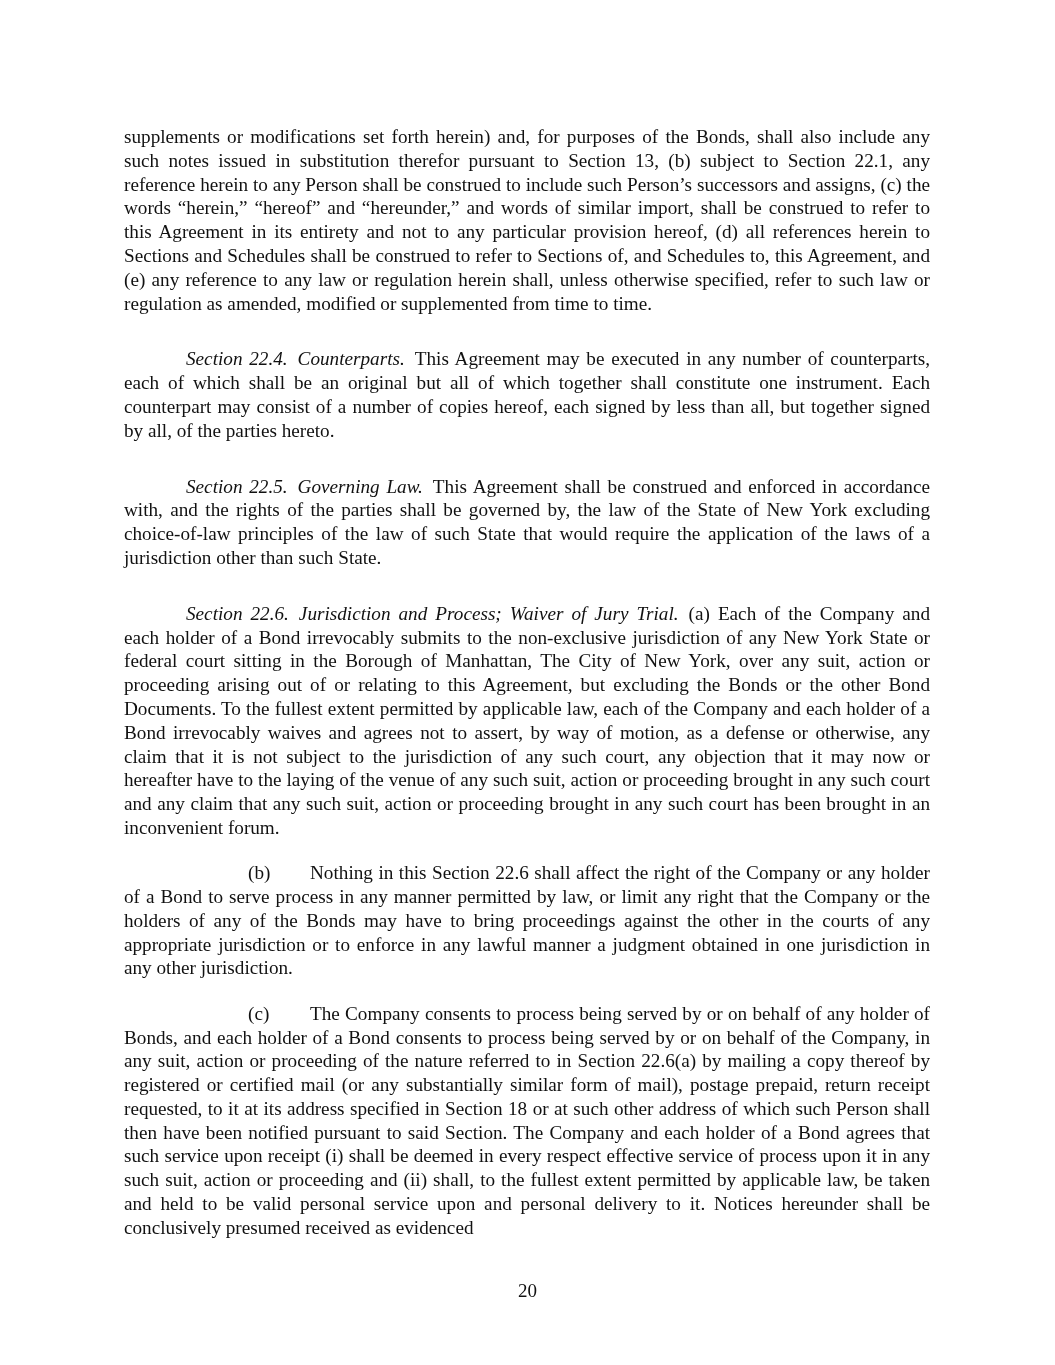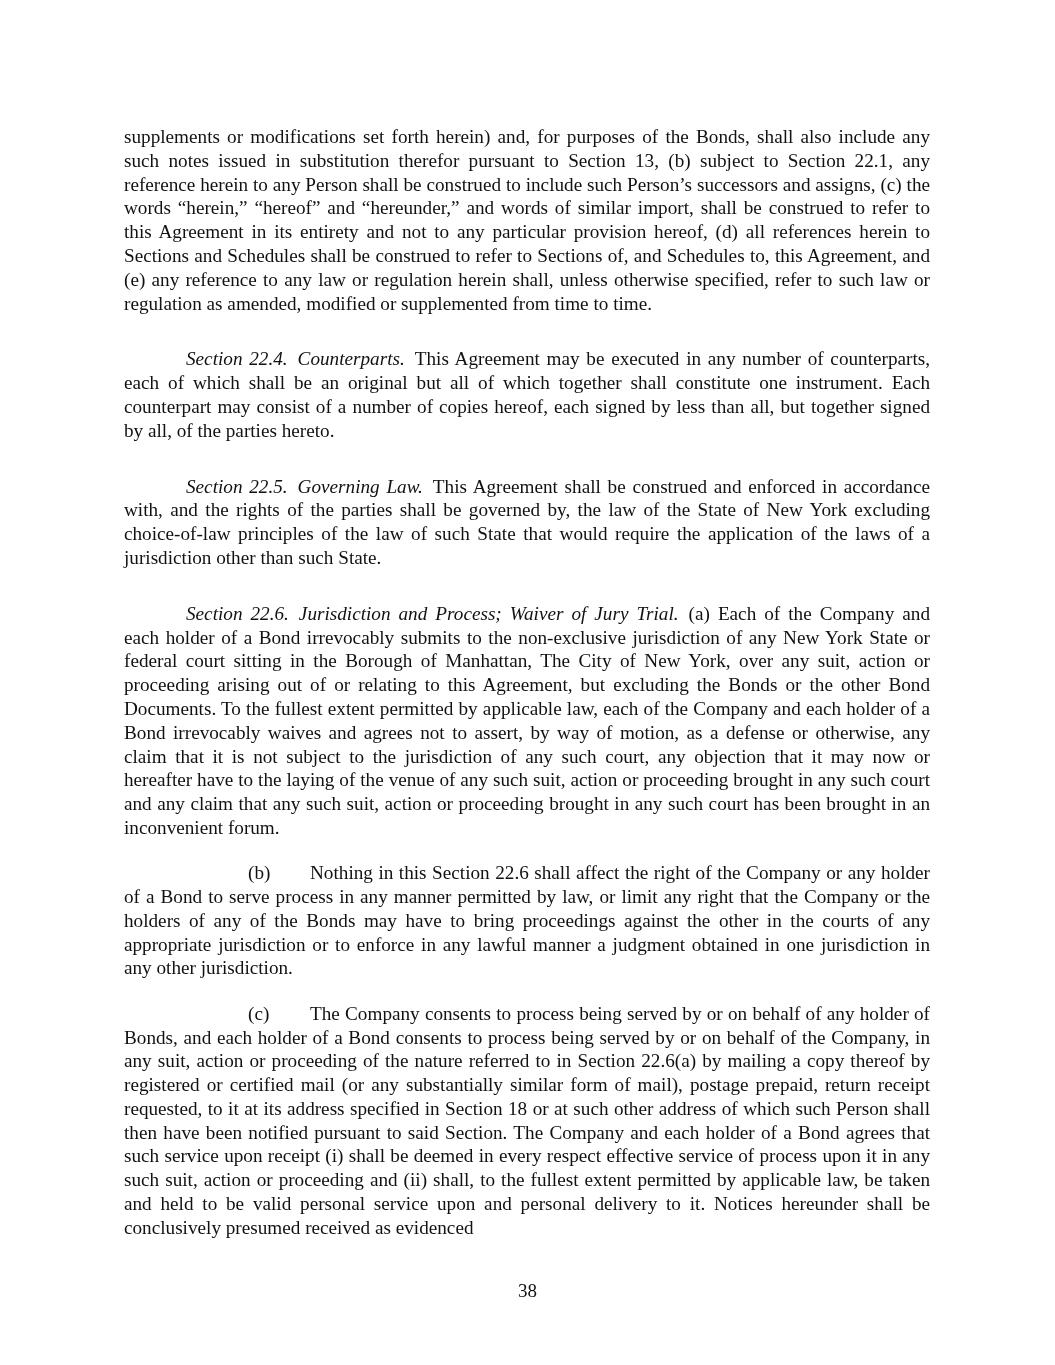--- a/index.html
+++ b/index.html
@@ -43,13 +43,13 @@
   <p class="para indent1"><span class="sec-head">Section 22.5.</span><span class="sp"></span><span class="sec-head">Governing Law.</span><span class="sp"></span><span>This Agreement shall be construed and enforced in accordance with, and the rights of the parties shall be governed by, the law of the State of New York excluding choice-of-law principles of the law of such State that would require the application of the laws of a jurisdiction other than such State.</span></p>
 
   <p class="para indent1"><span class="sec-head">Section 22.6.</span><span class="sp"></span><span class="sec-head">Jurisdiction and Process; Waiver of Jury Trial.</span><span class="sp"></span><span>(a) Each of the Company and each holder of a Bond irrevocably submits to the non-exclusive jurisdiction of any New York State or federal court sitting in the Borough of Manhattan, The City of New York, over any suit, action or proceeding arising out of or relating to this Agreement, but excluding the Bonds or the other Bond Documents. To the fullest extent permitted by applicable law, each of the Company and each holder of a Bond irrevocably waives and agrees not to assert, by way of motion, as a defense or otherwise, any claim that it is not subject to the jurisdiction of any such court, any objection that it may now or hereafter have to the laying of the venue of any such suit, action or proceeding brought in any such court and any claim that any such suit, action or proceeding brought in any such court has been brought in an inconvenient forum.</span></p>
 
   <p class="para indent2"><span class="tab">(b)</span><span>Nothing in this Section 22.6 shall affect the right of the Company or any holder of a Bond to serve process in any manner permitted by law, or limit any right that the Company or the holders of any of the Bonds may have to bring proceedings against the other in the courts of any appropriate jurisdiction or to enforce in any lawful manner a judgment obtained in one jurisdiction in any other jurisdiction.</span></p>
 
   <p class="para indent2"><span class="tab">(c)</span><span>The Company consents to process being served by or on behalf of any holder of Bonds, and each holder of a Bond consents to process being served by or on behalf of the Company, in any suit, action or proceeding of the nature referred to in Section 22.6(a) by mailing a copy thereof by registered or certified mail (or any substantially similar form of mail), postage prepaid, return receipt requested, to it at its address specified in Section 18 or at such other address of which such Person shall then have been notified pursuant to said Section. The Company and each holder of a Bond agrees that such service upon receipt (i) shall be deemed in every respect effective service of process upon it in any such suit, action or proceeding and (ii) shall, to the fullest extent permitted by applicable law, be taken and held to be valid personal service upon and personal delivery to it. Notices hereunder shall be conclusively presumed received as evidenced</span></p>
 
 </div>
 
-<div class="pagenum">38</div>
+<div class="pagenum">20</div>
 
 </body></html>

